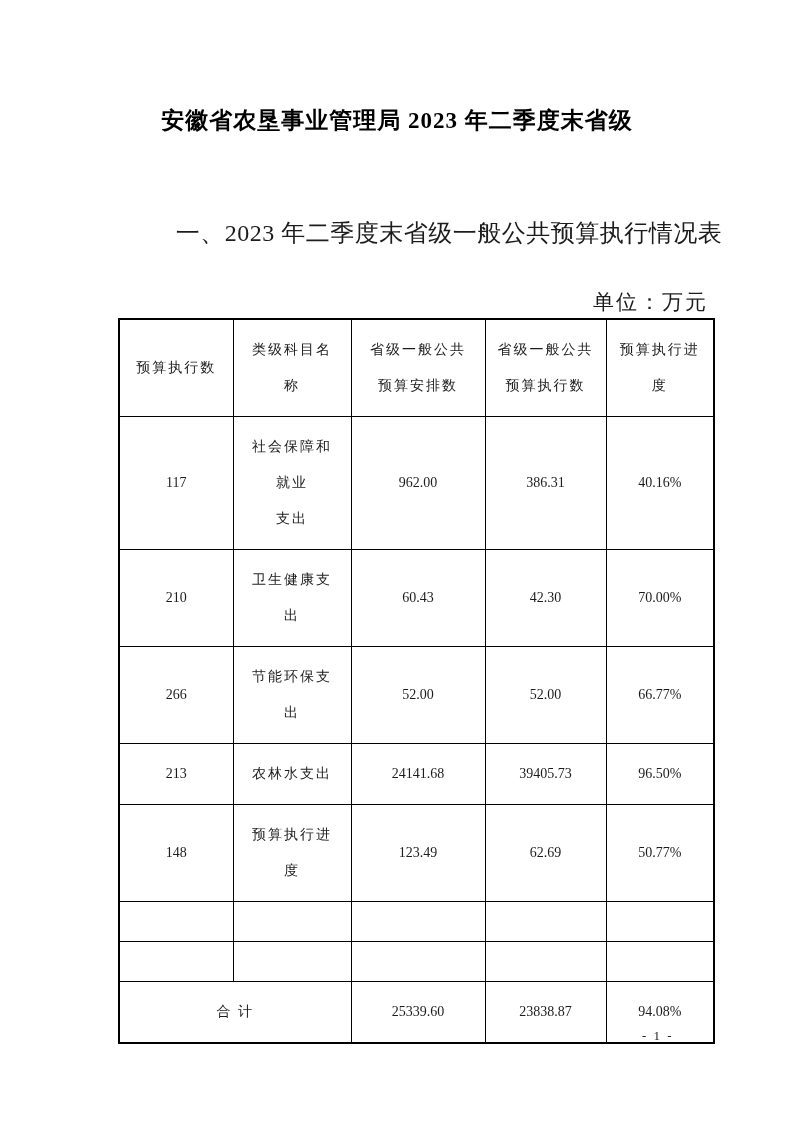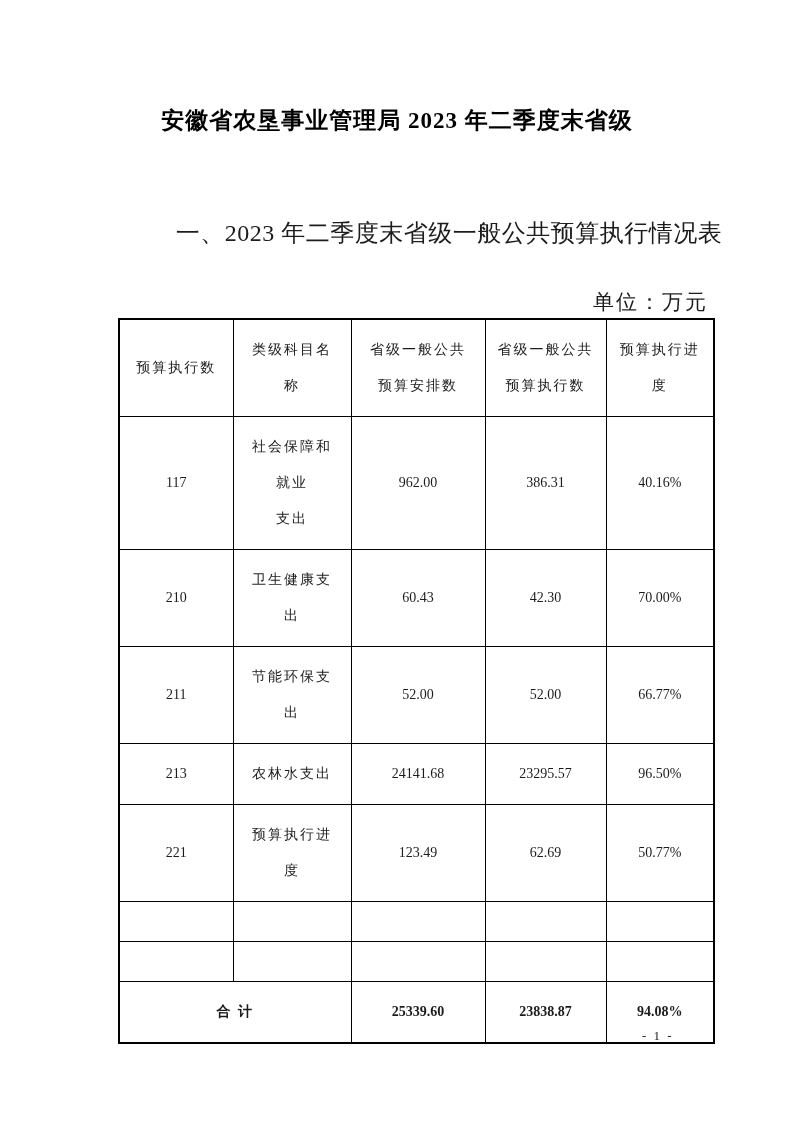--- a/index.html
+++ b/index.html
@@ -49,21 +49,21 @@
     font-weight:normal;
     line-height:36px;
     white-space:pre-line;
     padding:12px;
     overflow:hidden;
   }
   .budget-table th, .budget-table td.txt { letter-spacing:2px; }
   tr.h-header { height:78px; }
   tr.h-tall   { height:76px; }
   tr.h-std    { height:40px; }
-  tr.total-row td { font-weight:bold;text-align:center; }
+  tr.total-row td { font-weight:normal;text-align:center; }
   .body-para {
     position:absolute; top:828px; left:118px; width:558px;
     font-size:20px; line-height:38px;
     text-align:justify; text-justify:inter-ideograph;
     text-indent:2.2em;
     letter-spacing:0.5px;
   }
   .page-number {
     position:absolute; top:1028px; left:642px;
     font-size:13px; letter-spacing:2px;
@@ -109,35 +109,35 @@
         <td>40.16%</td>
       </tr>
       <tr class="h-std">
         <td>210</td>
         <td class="txt">卫生健康支出</td>
         <td>60.43</td>
         <td>42.30</td>
         <td>70.00%</td>
       </tr>
       <tr class="h-std">
-        <td>211</td>
+        <td>266</td>
         <td class="txt">节能环保支出</td>
         <td>52.00</td>
         <td>52.00</td>
         <td>66.77%</td>
       </tr>
       <tr class="h-std">
         <td>213</td>
         <td class="txt">农林水支出</td>
         <td>24141.68</td>
-        <td>23295.57</td>
+        <td>39405.73</td>
         <td>96.50%</td>
       </tr>
       <tr class="h-std">
-        <td>221</td>
+        <td>148</td>
         <td class="txt">预算执行进度</td>
         <td>123.49</td>
         <td>62.69</td>
         <td>50.77%</td>
       </tr>
       <tr class="h-std">
         <td></td>
         <td class="txt"></td>
         <td></td>
         <td></td>

